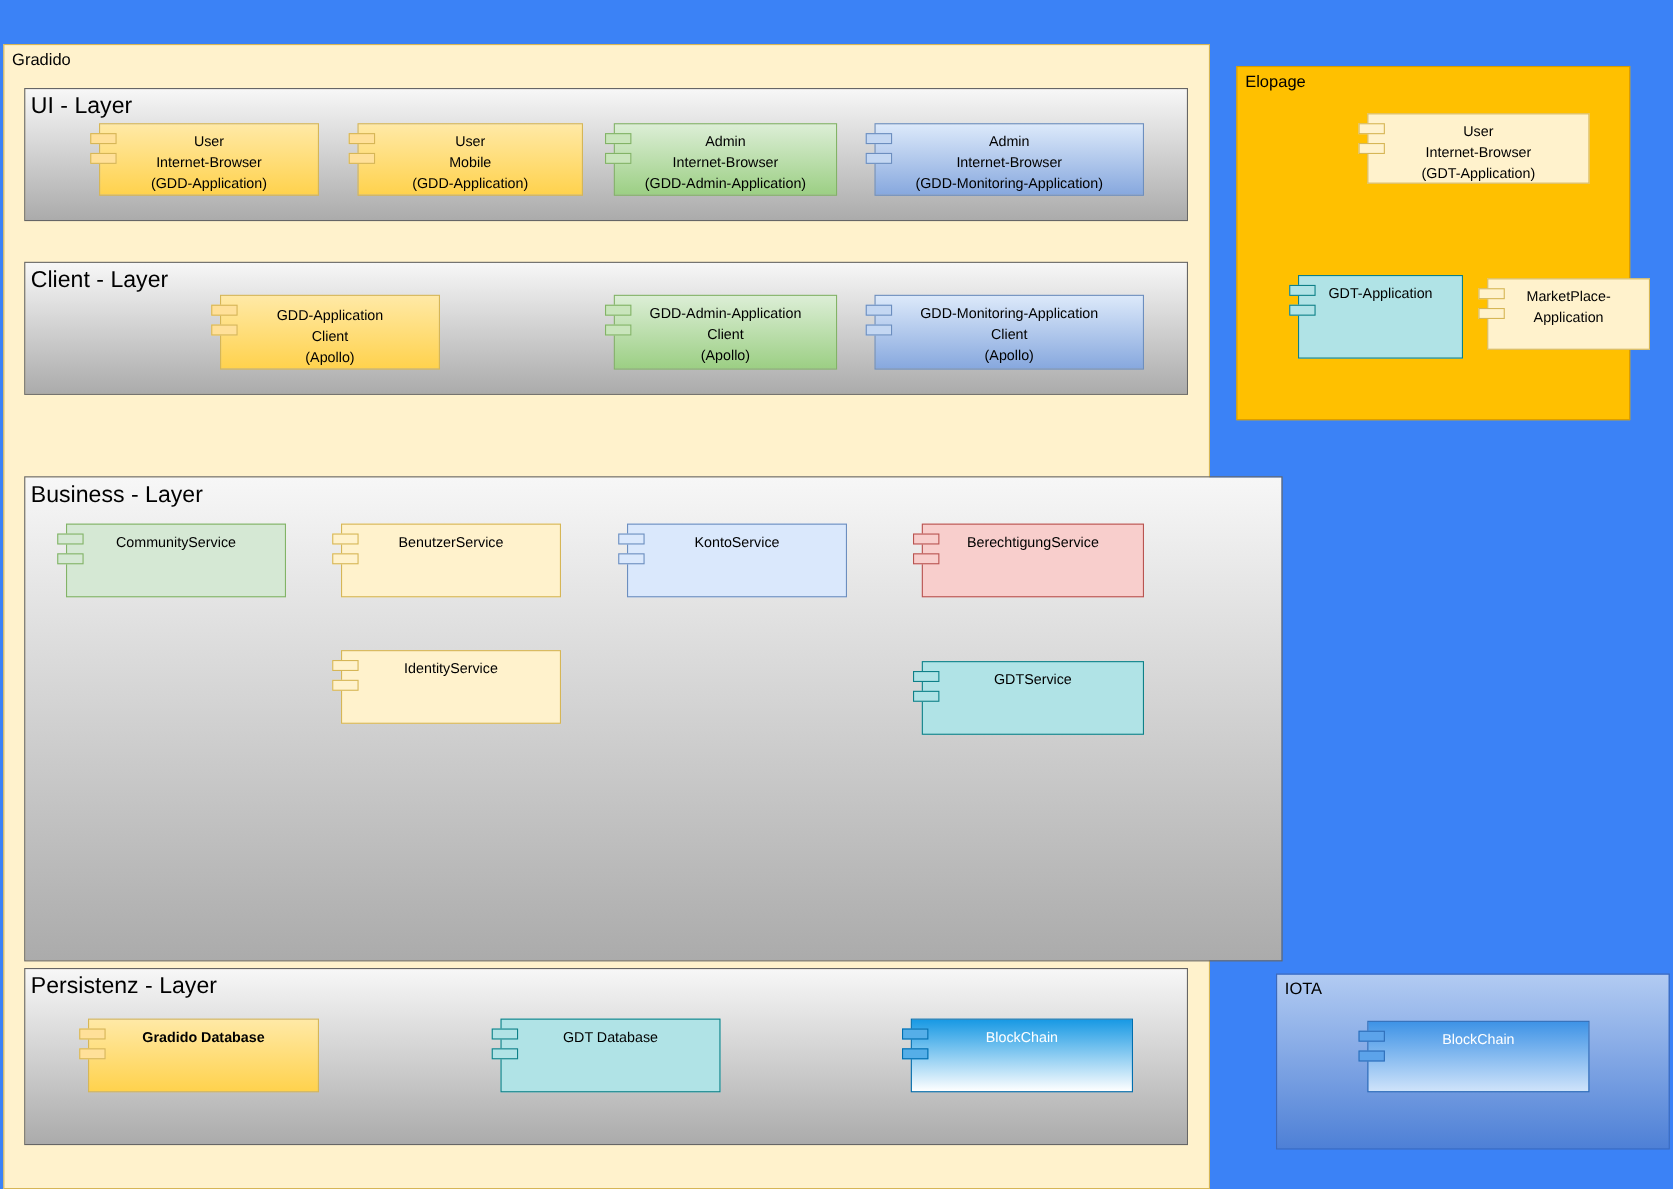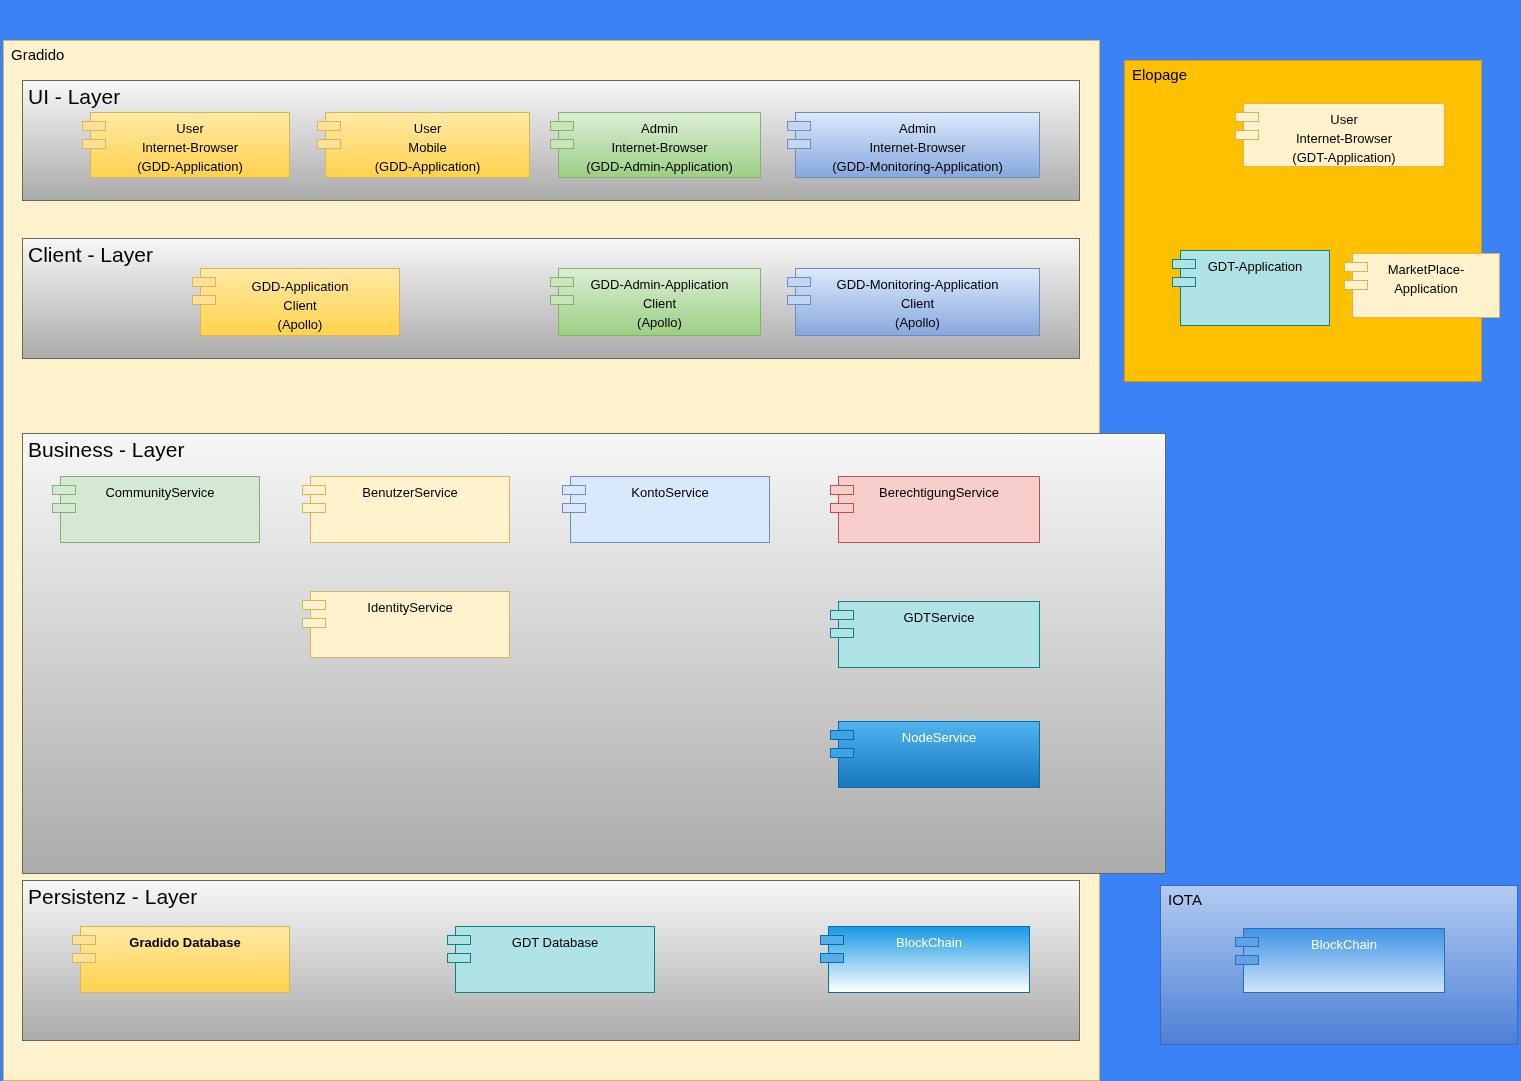--- a/index.html
+++ b/index.html
@@ -165,25 +165,20 @@
     <i class="tab tab2"></i>
     <span class="lbl">IdentityService</span>
   </div>
 
   <div class="comp c-teal-flat" style="left:838px;top:601px;width:202px;height:67px;">
     <i class="tab tab1"></i>
     <i class="tab tab2"></i>
     <span class="lbl">GDTService</span>
   </div>
 
-  <div class="comp c-node-blue" style="left:838px;top:721px;width:202px;height:67px;">
-    <i class="tab tab1"></i>
-    <i class="tab tab2"></i>
-    <span class="lbl">NodeService</span>
-  </div>
 
   <div class="layer" style="left:22px;top:880px;width:1058px;height:161px;">
     <span class="layer-title">Persistenz - Layer</span>
   </div>
 
   <div class="comp c-yellow-grad" style="left:80px;top:926px;width:210px;height:67px;font-weight:bold;">
     <i class="tab tab1"></i>
     <i class="tab tab2"></i>
     <span class="lbl">Gradido Database</span>
   </div>

